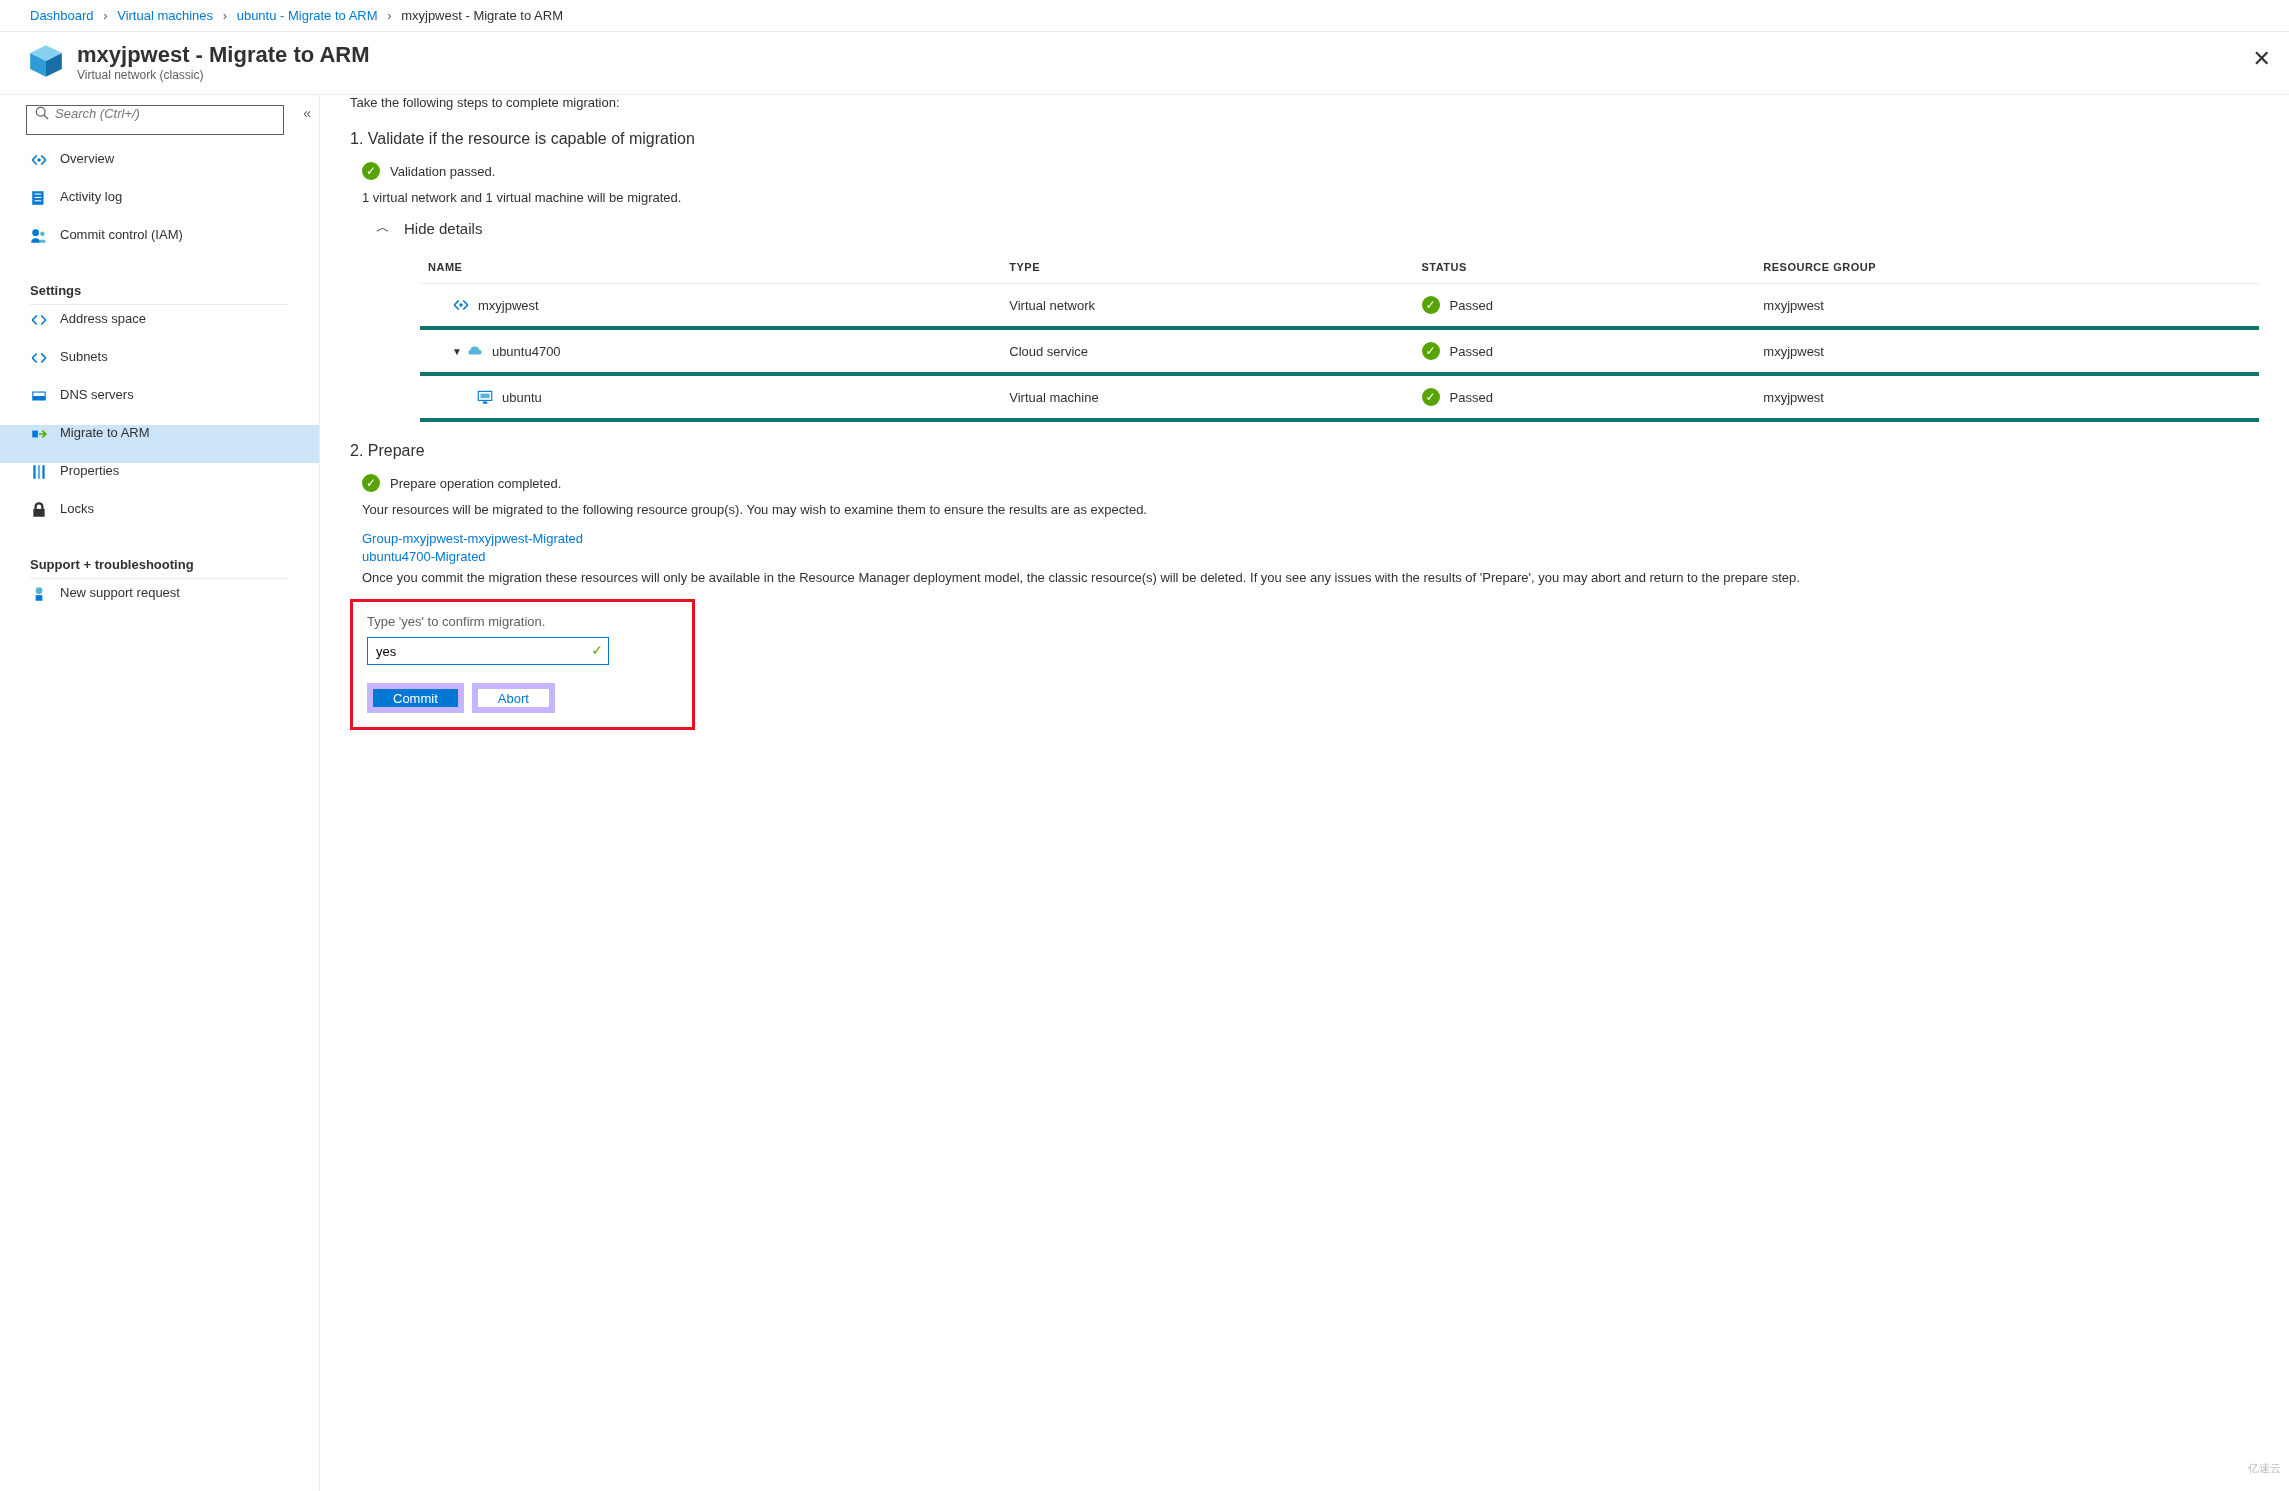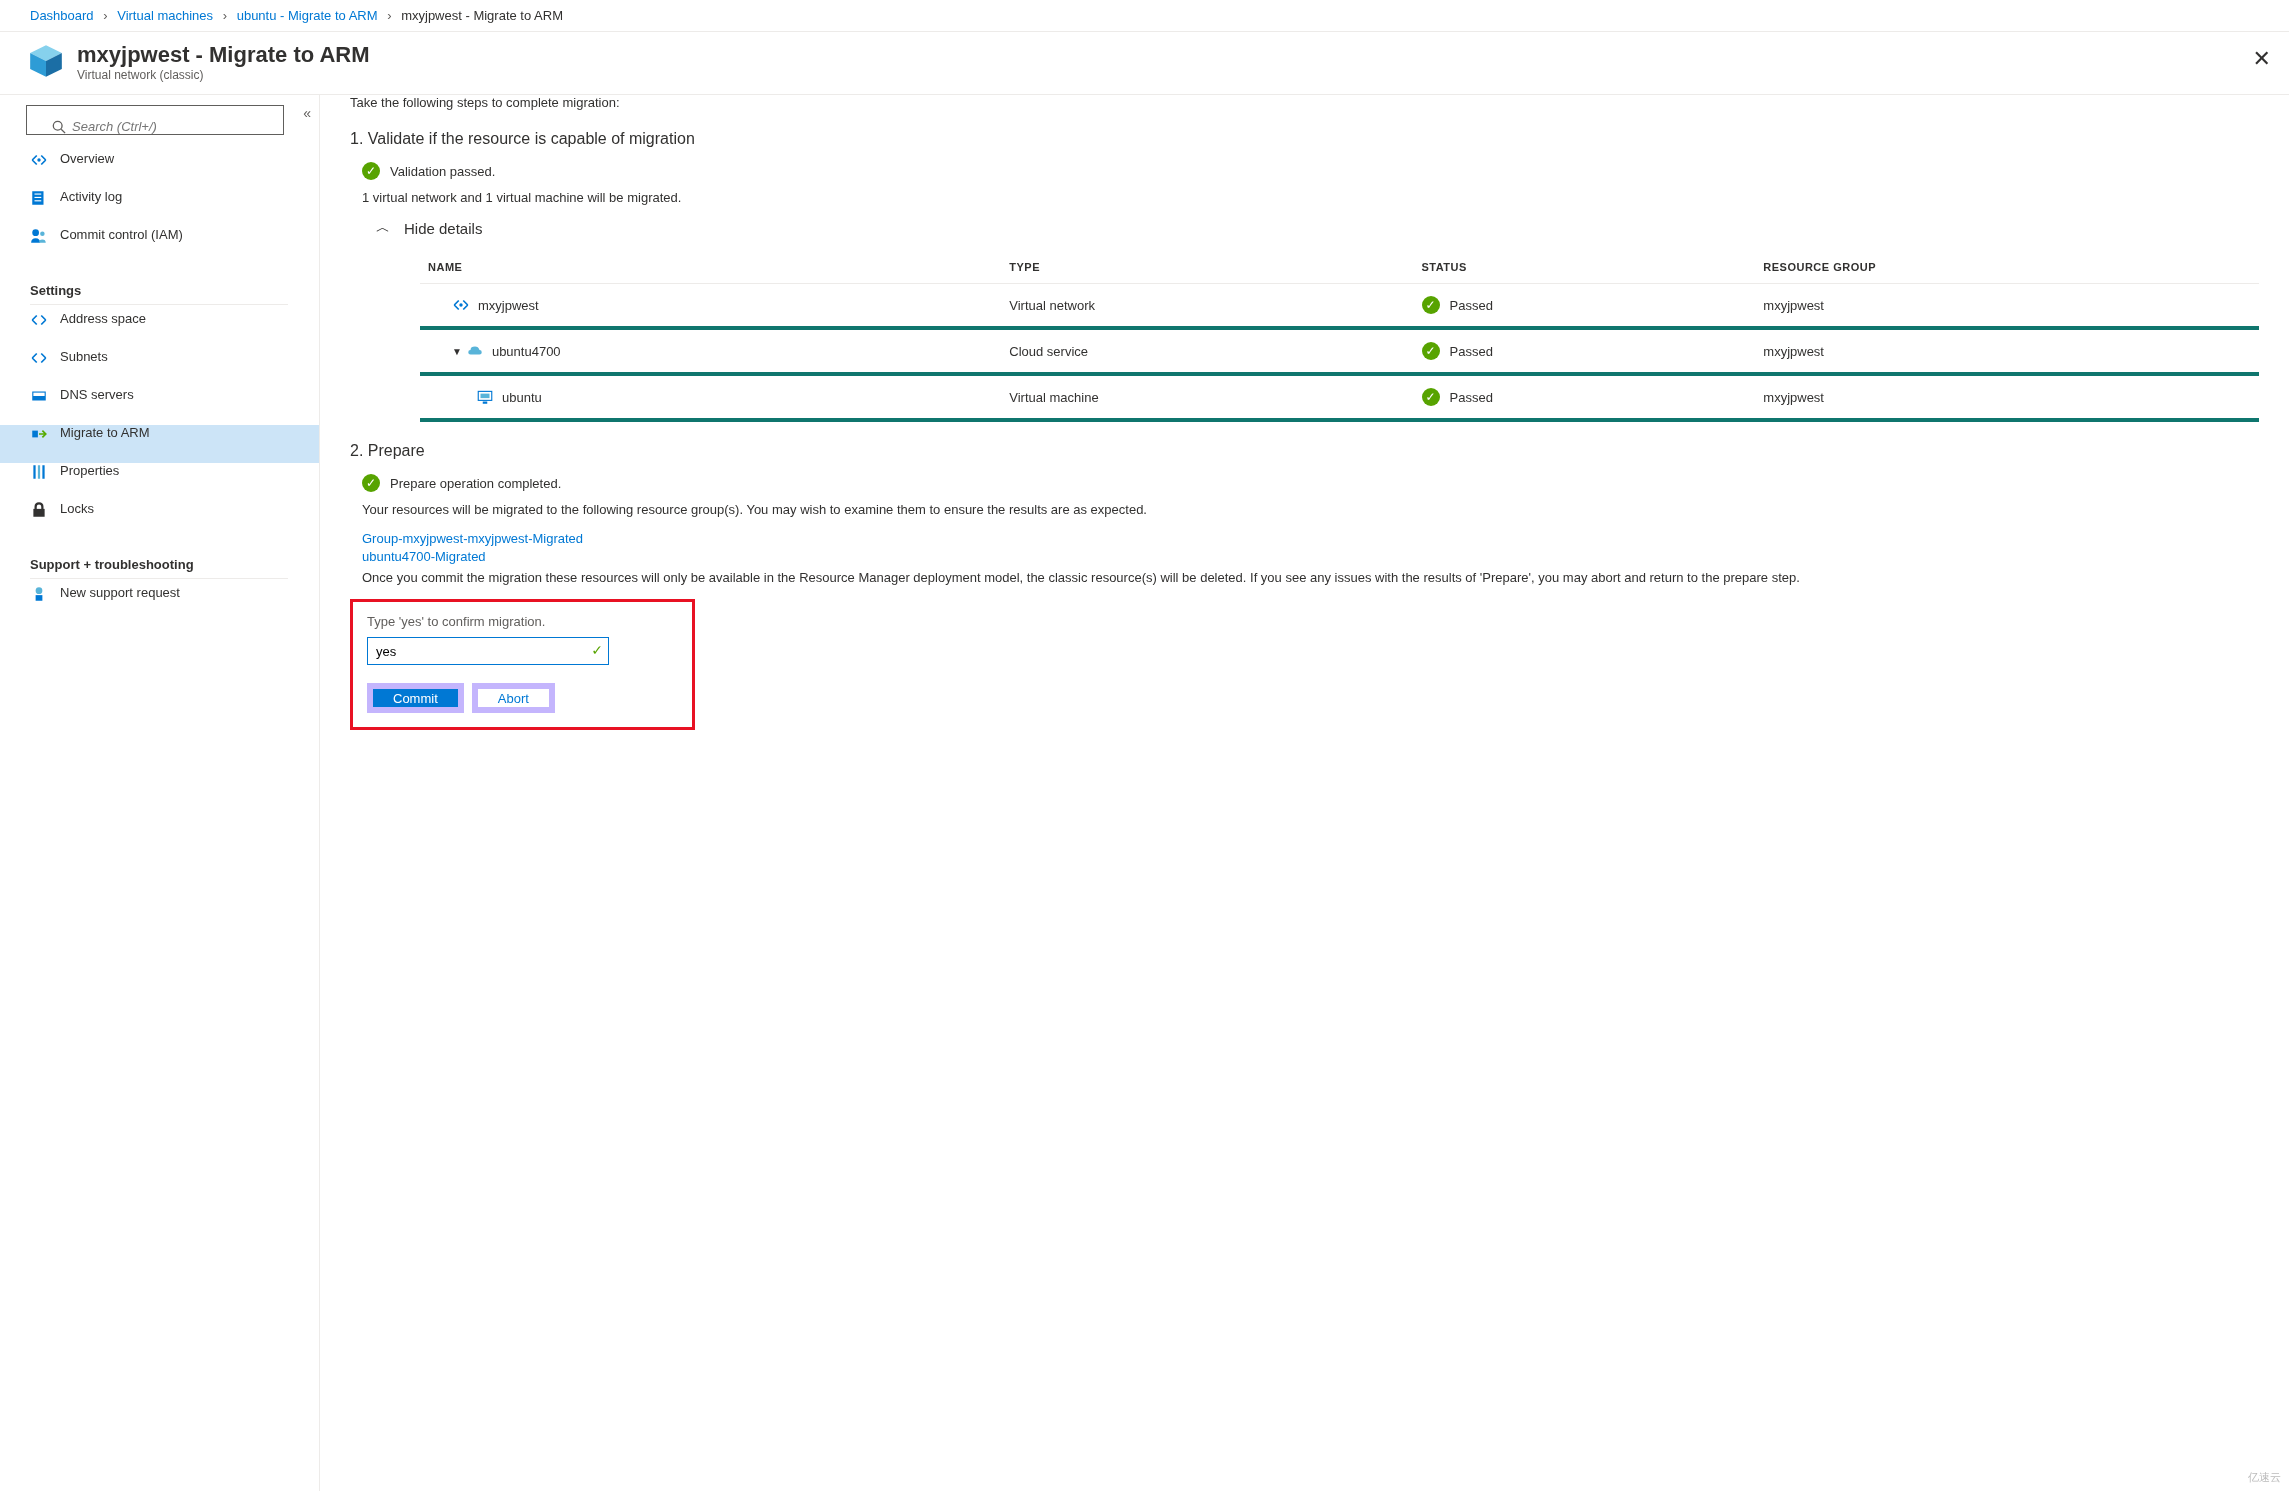--- a/index.html
+++ b/index.html
@@ -13,21 +13,21 @@
 .blade-header { display: flex; align-items: flex-start; padding: 10px 25px 12px 27px; border-bottom: 1px solid #edebe9; position: relative; }
 .blade-header .cube-icon { width: 38px; height: 38px; margin-right: 12px; flex-shrink: 0; }
 .blade-header h1 { font-size: 22px; font-weight: 600; color: #323130; }
 .blade-header .subtitle { font-size: 12px; color: #605e5c; }
 .blade-header .close-btn { position: absolute; right: 18px; top: 14px; font-size: 22px; cursor: pointer; color: #323130; background: none; border: none; }
 
 .main { display: flex; height: calc(100vh - 90px); }
 
 .sidebar { width: 320px; border-right: 1px solid #edebe9; padding: 10px 0 10px 26px; position: relative; overflow-y: auto; }
 .collapse-btn { position: absolute; right: 8px; top: 10px; font-size: 14px; color: #605e5c; cursor: pointer; background: none; border: none; }
-.search-box { display: flex; align-items: flex-end; border: 1px solid #605e5c; width: 258px; height: 30px; padding: 0 25px; margin-bottom: 16px; }
+.search-box { display: flex; align-items: flex-start; border: 1px solid #605e5c; width: 258px; height: 30px; padding: 0 8px; margin-bottom: 16px; }
 .search-box input { border: none; outline: none; flex: 1; font-size: 13px; font-style: italic; color: #605e5c; }
 .nav-item { display: flex; align-items: flex-start; height: 38px; padding-left: 4px; cursor: pointer; margin-left: -26px; padding-left: 30px; width: calc(100% + 26px); }
 .nav-item.selected { background: #cce4f7; }
 .nav-item .nav-icon { width: 18px; height: 18px; margin-right: 12px; flex-shrink: 0; }
 .section-title { font-size: 13px; font-weight: 600; margin: 18px 0 6px 4px; border-bottom: 1px solid #edebe9; padding-bottom: 6px; width: 258px; }
 
 .content { flex: 1; padding: 0 30px 20px 30px; overflow-y: auto; position: relative; }
 .content::-webkit-scrollbar { width: 16px; }
 .content::-webkit-scrollbar-thumb { background: #c8c6c4; }
 .intro { font-size: 13px; color: #323130; margin-bottom: 20px; }
@@ -54,21 +54,21 @@
 .confirm-area { border: 3px solid #e81123; padding: 12px 14px 14px 14px; width: 345px; margin-top: 10px; }
 .confirm-label { font-size: 13px; color: #605e5c; margin-bottom: 8px; }
 .confirm-input-wrap { position: relative; width: 242px; margin-bottom: 18px; }
 .confirm-input { width: 100%; height: 28px; border: 1px solid #0078d4; padding: 0 28px 0 8px; font-size: 13px; outline: none; }
 .confirm-check { position: absolute; right: 6px; top: 5px; color: #57a300; font-size: 14px; }
 .btn-row { display: flex; gap: 8px; }
 .btn { height: 30px; padding: 0 20px; font-size: 13px; cursor: pointer; border: 6px solid #c4b5fd; }
 .btn.primary { background: #0078d4; color: #fff; }
 .btn.secondary { background: #fff; color: #0078d4; }
 
-.watermark { position: fixed; right: 8px; bottom: 6px; font-size: 11px; color: #bbb; }
+.watermark { position: fixed; right: 8px; bottom: 15px; font-size: 11px; color: #bbb; }
 </style>
 </head>
 <body>
 
 <div class="breadcrumb">
   <a href="#">Dashboard</a>
   <span class="sep">›</span>
   <a href="#">Virtual machines</a>
   <span class="sep">›</span>
   <a href="#">ubuntu - Migrate to ARM</a>

